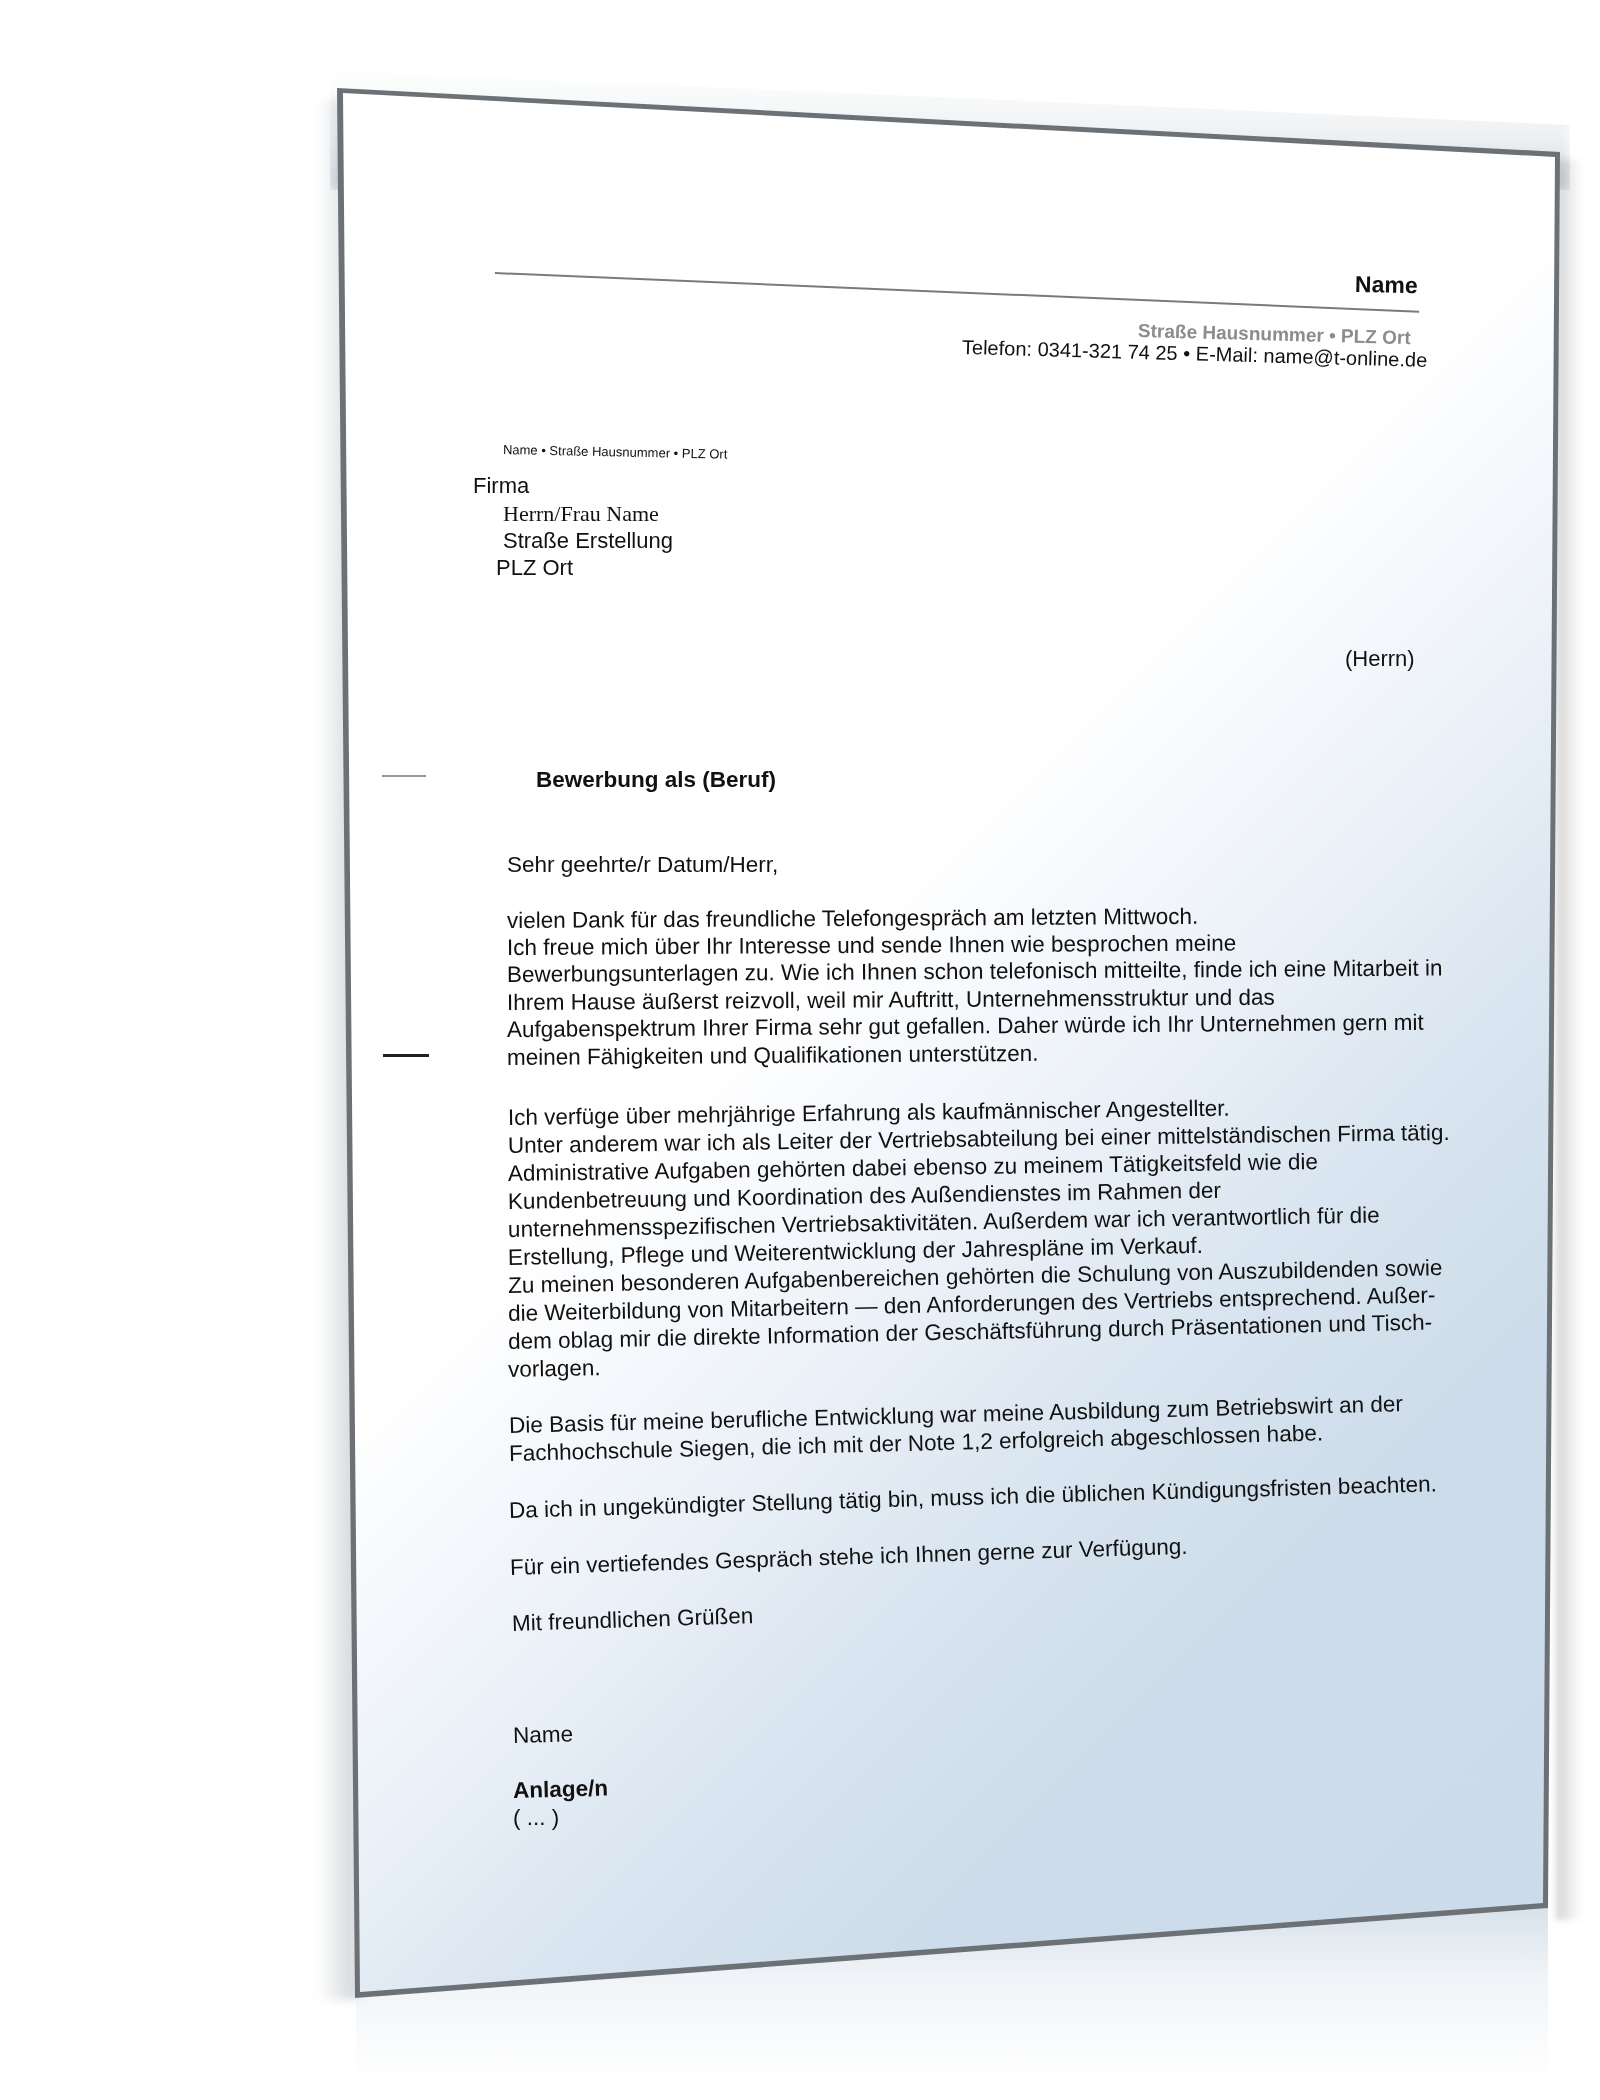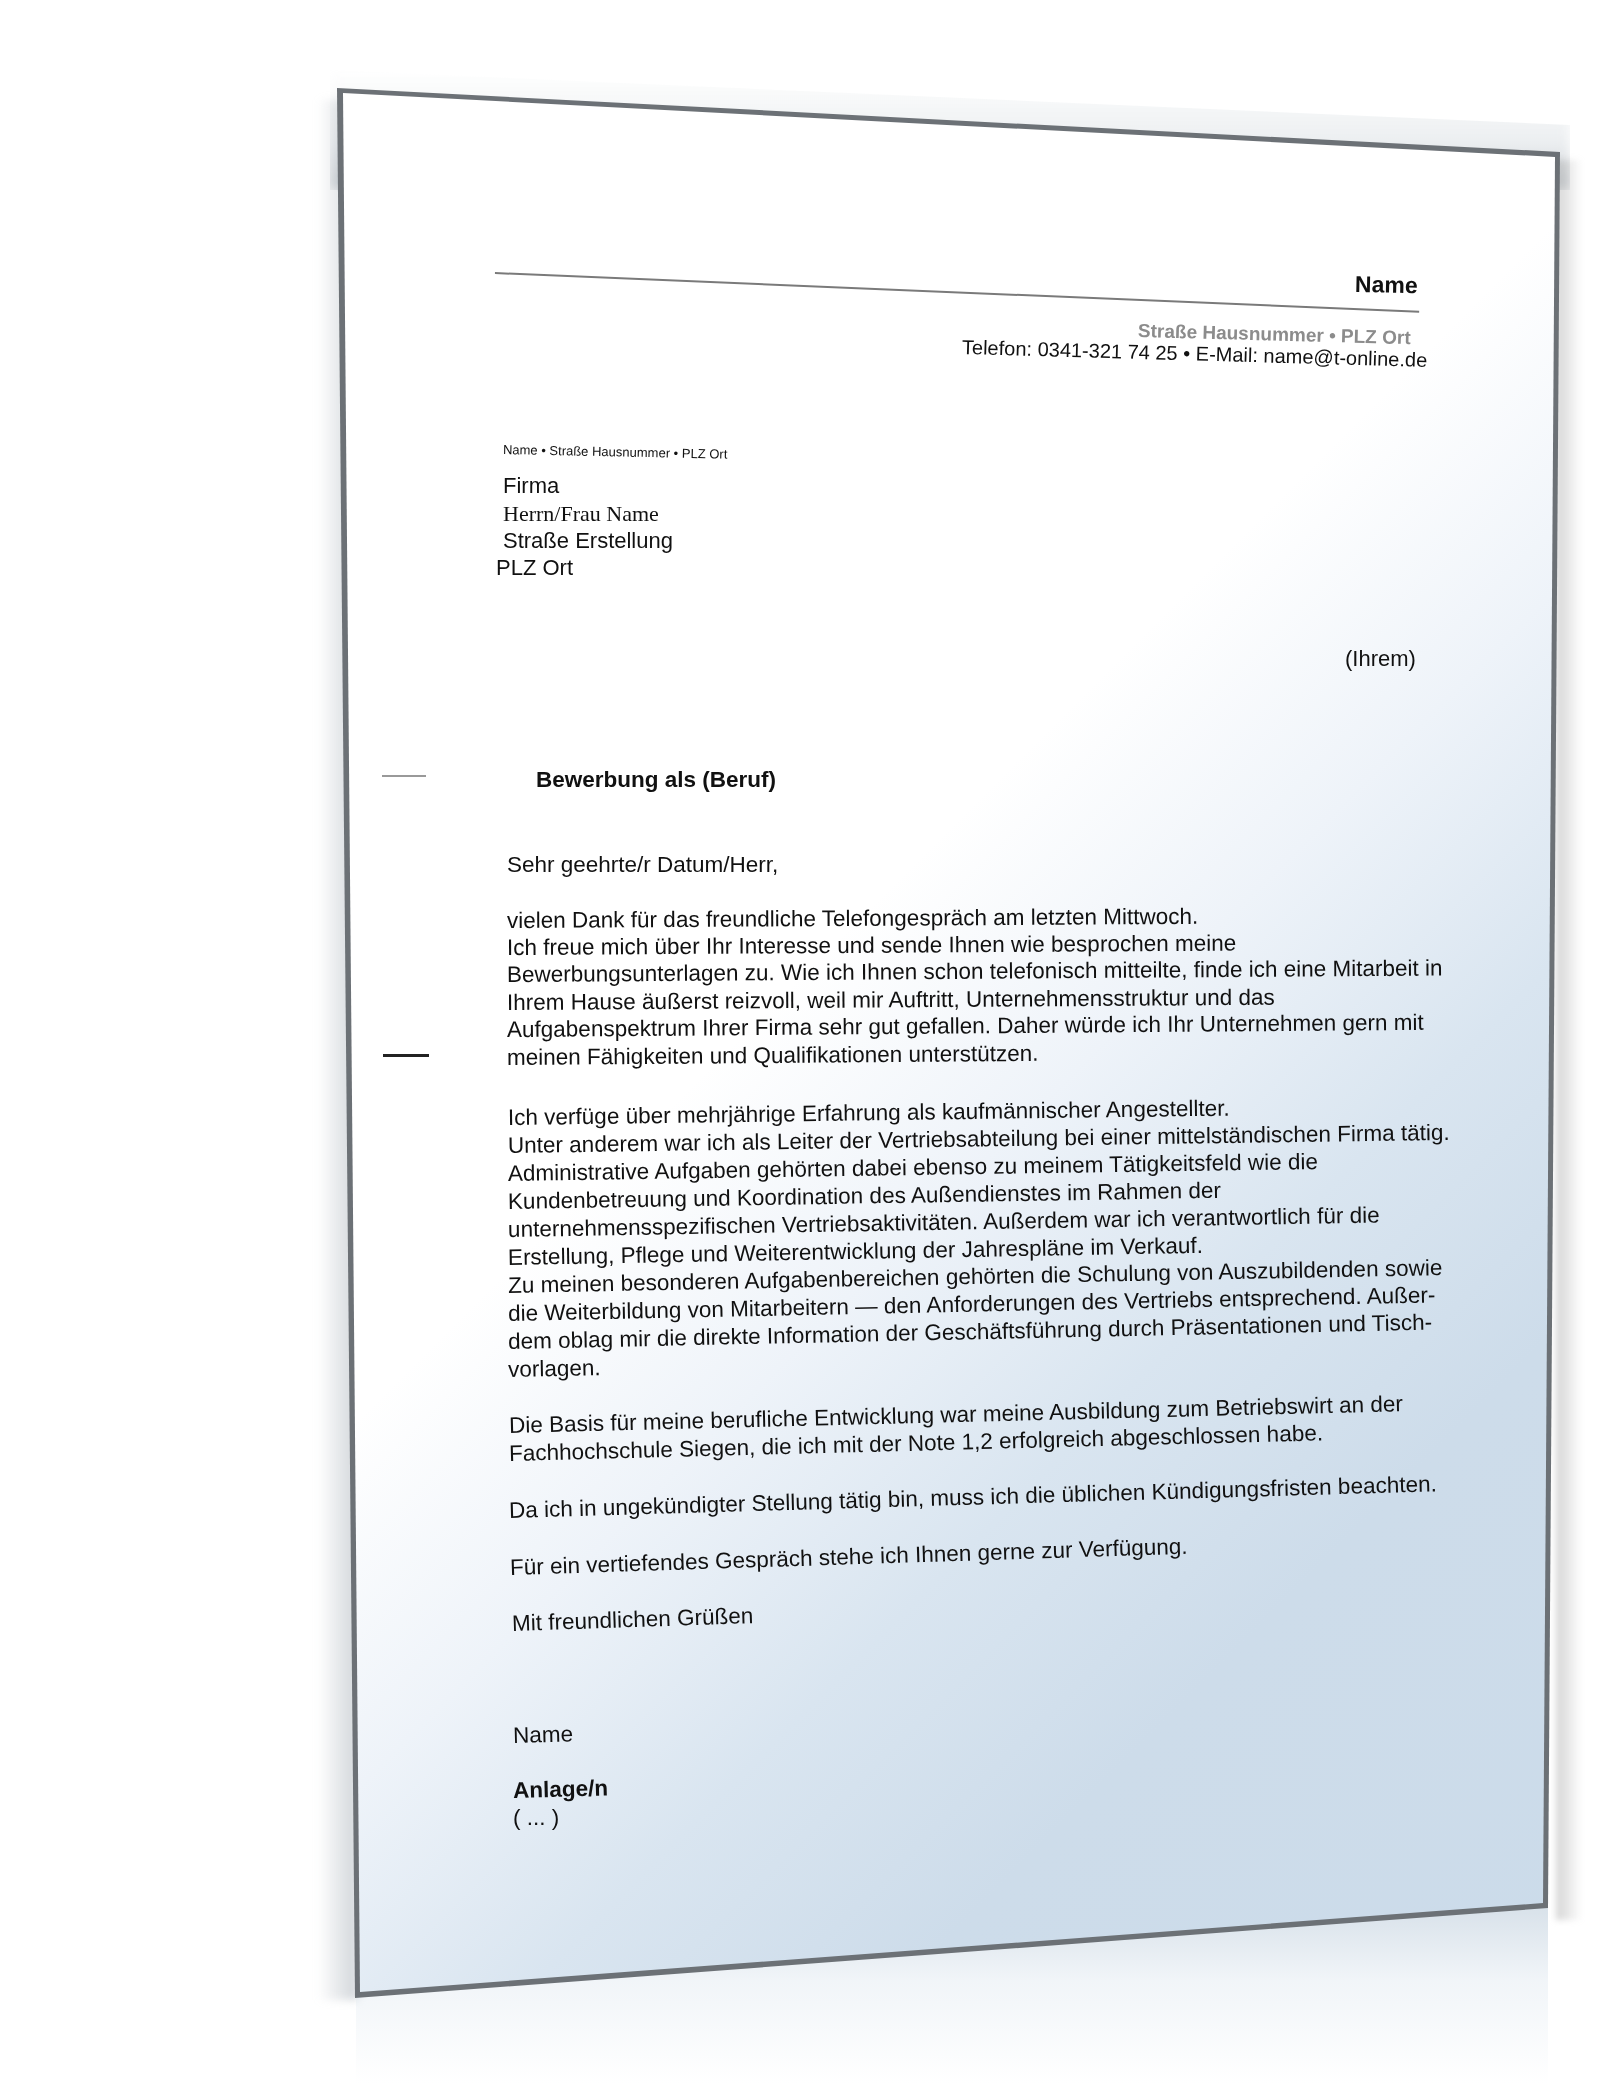--- a/index.html
+++ b/index.html
@@ -67,27 +67,27 @@
 <div class="page">
 
   <div class="t hdr-name" style="left:1355px; top:271px; transform:rotate(1.2deg);">Name</div>
   <div class="hdr-rule"></div>
   <div class="t hdr-addr" style="left:1138px; top:320px; transform:rotate(1.5deg);">Straße Hausnummer • PLZ Ort</div>
   <div class="t hdr-contact" style="left:962px; top:336px; transform:rotate(1.6deg);">Telefon: 0341-321 74 25 • E-Mail: name@t-online.de</div>
 
   <div class="t sender" style="left:503px; top:442px; transform:rotate(1.2deg);">Name • Straße Hausnummer • PLZ Ort</div>
 
   <div>
-    <div class="t rec" style="left:503px; top:472px;">Firma</div>
+    <div class="t rec" style="left:473px; top:472px;">Firma</div>
     <div class="t rec" style="left:503px; top:500px;font-family:Liberation Serif, serif;">Herrn/Frau Name</div>
     <div class="t rec" style="left:503px; top:527px;">Straße Erstellung</div>
     <div class="t rec" style="left:496px; top:554px;">PLZ Ort</div>
   </div>
 
-  <div class="t rec" style="left:1345px; top:645px;">(Ihrem)</div>
+  <div class="t rec" style="left:1345px; top:645px;">(Herrn)</div>
 
   <div class="fold" style="left:382px; top:775px; width:44px;"></div>
   <div class="fold dark" style="left:383px; top:1054px; width:46px;"></div>
 
   <div class="t body b" style="left:507px; top:767px;margin-left:29px;">Bewerbung als (Beruf)</div>
 
   <div class="t body" style="left:507px; top:852px;">Sehr geehrte/r Datum/Herr,</div>
 
   <div>
     <div class="t body" style="left:507px; top:908px; transform:rotate(-0.35deg);">vielen Dank für das freundliche Telefongespräch am letzten Mittwoch.</div>

